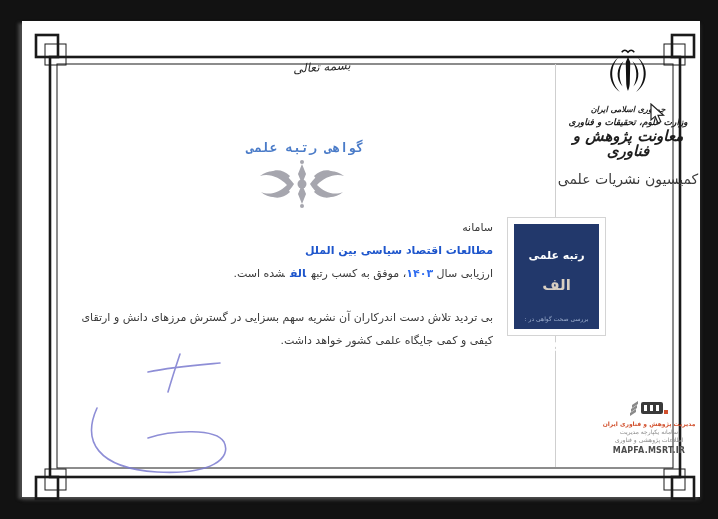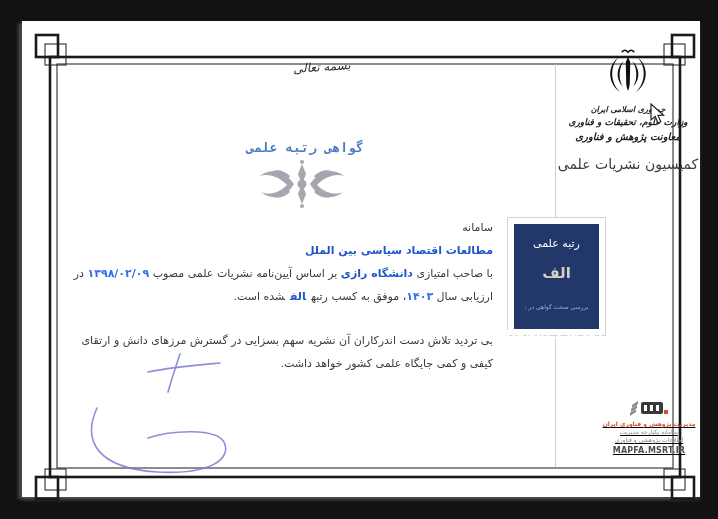--- a/index.html
+++ b/index.html
@@ -11,42 +11,42 @@
   .frame{position:absolute;left:0;top:0;pointer-events:none;}
 
   .bismillah{position:absolute;left:293px;top:60px;font-size:12px;font-style:italic;
              color:#2a2a2a;transform:rotate(-4deg);}
 
   .emblem-block{position:absolute;left:556px;top:46px;width:144px;text-align:center;direction:rtl;}
   .emblem-block svg{display:block;margin:0 auto;}
   .min-line{font-style:italic;font-weight:600;color:#1e1e1e;line-height:13px;}
   .min-line.l1{font-size:8px;margin-top:3px;}
   .min-line.l2{font-size:9px;}
-  .min-line.l3{font-size:10px;line-height:15px;}
+  .min-line.l3{font-size:15px;line-height:15px;}
   .min-line.l4{font-style:normal;font-weight:400;font-size:14px;color:#3c3c3c;margin-top:14px;}
 
   .vrule{position:absolute;left:555px;top:64px;width:1px;height:403px;background:#cfcfcf;}
 
   .cert-title{position:absolute;left:225px;top:140px;width:160px;text-align:center;
               font-size:13px;font-weight:bold;color:#4a7bc8;direction:rtl;font-family:Liberation Mono, monospace;}
   .ornament{position:absolute;left:250px;top:158px;}
 
   .body-text{position:absolute;right:229px;top:216px;width:434px;direction:rtl;text-align:right;
              font-size:11px;color:#3a3a3a;}
   .body-text .bline{line-height:23px;white-space:nowrap;}
   .em-blue{color:#1d55cc;font-weight:bold;}
   .num-blue{color:#2e6cf0;font-weight:bold;}
   .grade-inline{color:#1d55cc;font-weight:bold;margin:0 5px;}
   .para{margin-top:21px;}
 
   .rank-card{position:absolute;left:507px;top:217px;width:99px;height:119px;background:#fff;
              border:1px solid #d4d4d4;padding:6px;}
   .rank-card-inner{width:100%;height:100%;background:#22386b;text-align:center;direction:rtl;
                    display:flex;flex-direction:column;align-items:center;}
-  .rank-title{color:#ffffff;font-size:11px;font-weight:normal;margin-top:13px;}
+  .rank-title{color:#ffffff;font-size:11px;font-weight:bold;margin-top:25px;}
   .rank-grade{color:#d8cfc2;font-size:15px;font-weight:bold;margin-top:14px;}
   .verify-label{color:#9fb0cf;font-size:6px;margin-top:21px;}
   .verify-url{color:#ffffff;font-size:12px;font-weight:bold;margin-top:18px;letter-spacing:.2px;}
 
   .sign-block{position:absolute;left:36px;top:377px;width:172px;text-align:center;direction:rtl;
               font-size:10.5px;font-weight:bold;color:#1b1b1b;line-height:14px;}
   .sign-svg{position:absolute;left:30px;top:340px;pointer-events:none;}
 
   .mapfa-block{position:absolute;left:598px;top:399px;width:102px;text-align:center;direction:rtl;}
   .mapfa-block svg{display:block;margin:0 auto 1px auto;}
@@ -126,21 +126,20 @@
           <path d="M40 34 C34 40 26 41 21 38 C27 38 33 35 37 30 Z"></path>
         </g>
         <circle cx="52" cy="4" r="2"></circle>
         <circle cx="52" cy="48" r="2"></circle>
       </g>
     </svg>
 
     <div class="body-text" style="right:207px;top:195px;">
       <div class="bline"><span>سامانه</span></div>
       <div class="bline"><span class="em-blue">مطالعات اقتصاد سیاسی بین الملل</span></div>
-      <div class="bline"><span>با صاحب امتیازی </span><span class="em-blue">دانشگاه رازی</span><span> بر اساس آیین‌نامه نشریات علمی مصوب </span><span class="num-blue">۱۳۹۸/۰۲/۰۹</span><span> در</span></div>
       <div class="bline"><span>ارزیابی سال </span><span class="num-blue">۱۴۰۳</span><span>، موفق به کسب رتبه</span><span class="grade-inline">الف</span><span>شده است.</span></div>
       <div class="bline para"><span>بی تردید تلاش دست اندرکاران آن نشریه سهم بسزایی در گسترش مرزهای دانش و ارتقای</span></div>
       <div class="bline"><span>کیفی و کمی جایگاه علمی کشور خواهد داشت.</span></div>
     </div>
 
     <div class="rank-card" style="left:485px;top:196px;">
       <div class="rank-card-inner">
         <div class="rank-title">رتبه علمی</div>
         <div class="rank-grade">الف</div>
         <div class="verify-label">بررسی صحت گواهی در :</div>
@@ -150,21 +149,21 @@
 
     <svg class="sign-svg" style="left:30px;top:325px;" width="220" height="140" viewBox="0 0 220 140">
       <g fill="none" stroke="#7b7bd0" stroke-width="1.6" stroke-linecap="round" opacity="0.85">
         <path d="M128 8 C124 20 120 32 116 46"></path>
         <path d="M96 26 C120 21 146 19 168 17"></path>
         <path d="M45 62 C30 95 45 122 105 126 C160 129 180 112 172 96 C164 82 120 84 96 92"></path>
       </g>
     </svg>
 
 
-    <div class="mapfa-block" style="left:576px;top:378px;text-decoration:underline;">
+    <div class="mapfa-block" style="left:576px;top:378px;">
       <svg width="42" height="20" viewBox="0 0 42 20">
         <g fill="#8a8a8a">
           <path d="M2 14 L8 10 L8 13 L2 17 Z"></path>
           <path d="M3 10 L9 6 L9 9 L3 13 Z"></path>
           <path d="M4 6 L10 2 L10 5 L4 9 Z"></path>
         </g>
         <rect x="13" y="3" width="22" height="12" rx="2" fill="#3a3a3a"></rect>
         <rect x="16" y="6" width="3" height="6" fill="#ffffff"></rect>
         <rect x="22" y="6" width="3" height="6" fill="#ffffff"></rect>
         <rect x="28" y="6" width="3" height="6" fill="#ffffff"></rect>

